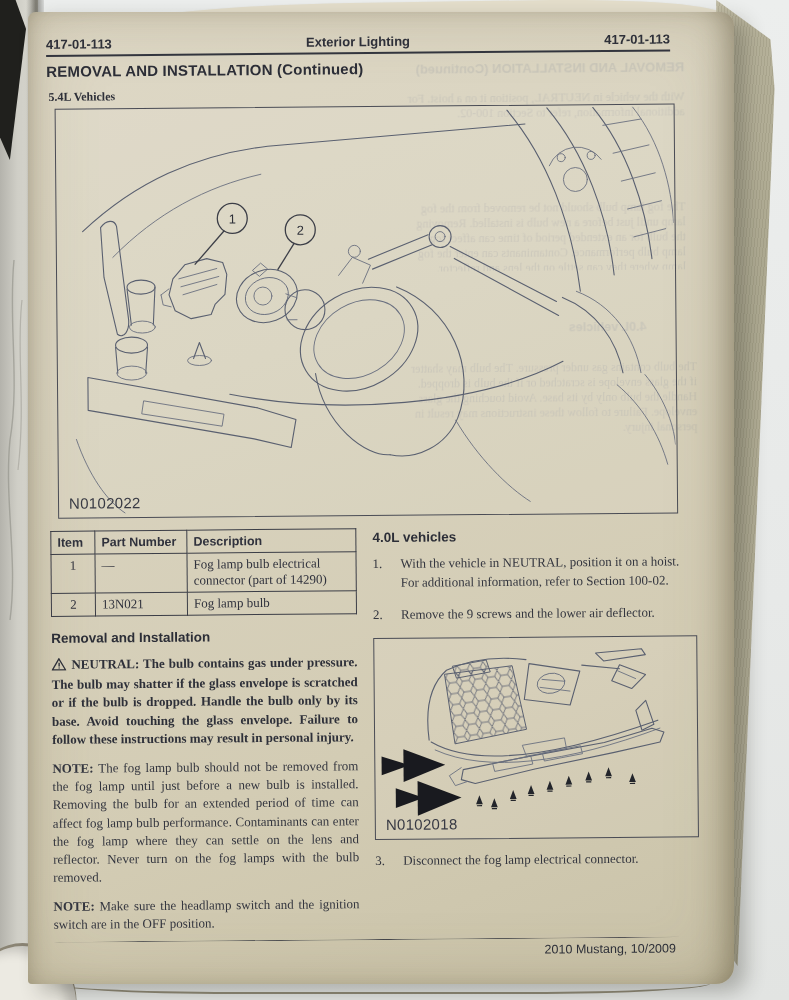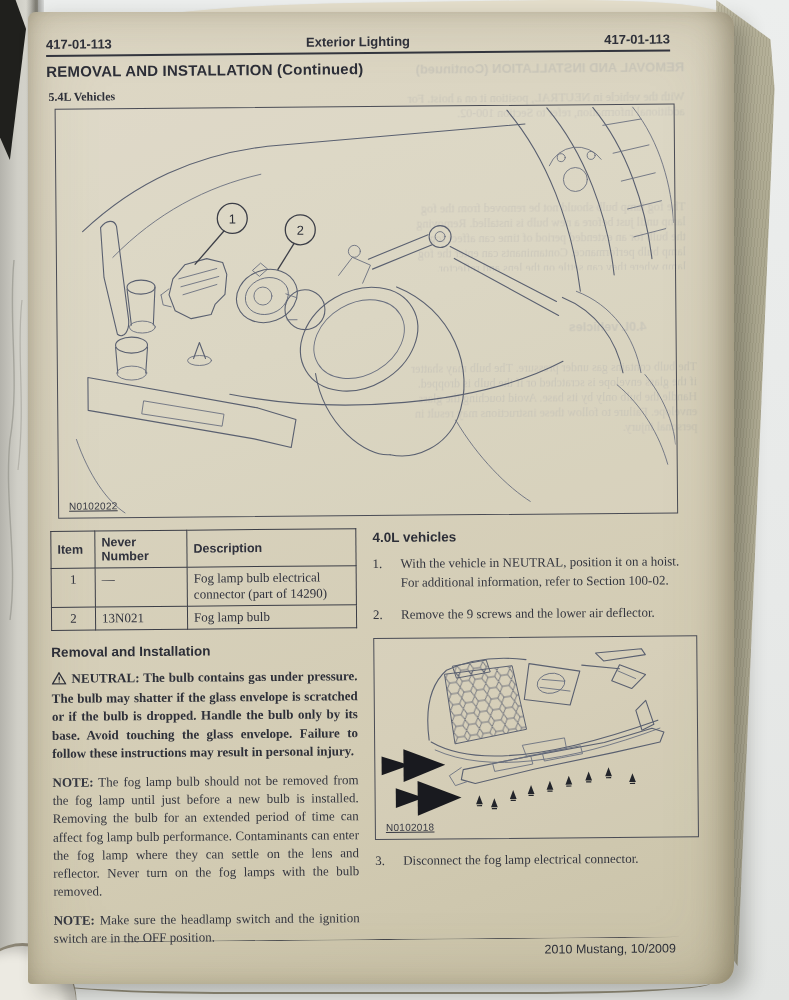--- a/index.html
+++ b/index.html
@@ -56,21 +56,21 @@
   .header-row .hr-r { width:110px; text-align:right; }
   .head-rule { border:none; border-top:2px solid #33353e; margin:3px 0 6px 0; }
 
   .section-title { font-family:"Liberation Sans", sans-serif; font-weight:bold;
     font-size:15px; color:#2c2e37; letter-spacing:.2px; }
   .subsection { font-weight:bold; font-size:12px; color:#2e3039; margin:10px 0 4px 2px; }
 
   .figure { border:1.4px solid #4a4c55; position:relative; background:rgba(255,255,252,.07); }
   .fig1 { width:620px; height:410px; margin-left:8px; }
   .fig-label { position:absolute; left:10px; bottom:6px; font-family:"Liberation Sans", sans-serif;
-    font-size:10px; color:#383a44; letter-spacing:.3px;text-decoration:underline; }
+    font-size:15px; color:#383a44; letter-spacing:.3px; }
 
   .columns { display:flex; gap:16px; margin-top:12px; }
   .col-left { width:316px; }
   .col-right { width:330px; }
 
   table.parts { border-collapse:collapse; width:306px; font-size:13px; color:#30323d; }
   table.parts th { font-family:"Liberation Sans", sans-serif; font-size:12.5px; text-align:left;
     font-weight:bold; padding:4px 6px; }
   table.parts td { padding:3px 6px; vertical-align:top; }
   table.parts th, table.parts td { border:1.4px solid #3c3e47; }
@@ -228,21 +228,21 @@
         <span class="fig-label">N0102022</span>
       </div>
 
       <div class="columns">
 
         <div class="col-left">
           <table class="parts">
             <tbody>
                 <tr>
               <th class="c" style="width:44px">Item</th>
-              <th style="width:92px">Never Number</th>
+              <th style="width:92px">Part Number</th>
               <th>Description</th>
             </tr>
             <tr>
               <td class="c">1</td>
               <td>—</td>
               <td>Fog lamp bulb electrical connector (part of 14290)</td>
             </tr>
             <tr>
               <td class="c">2</td>
               <td>13N021</td>

